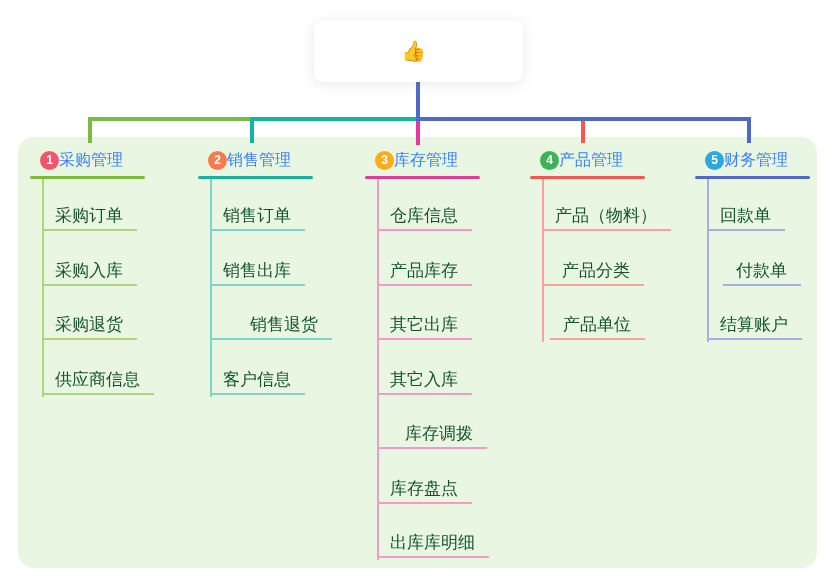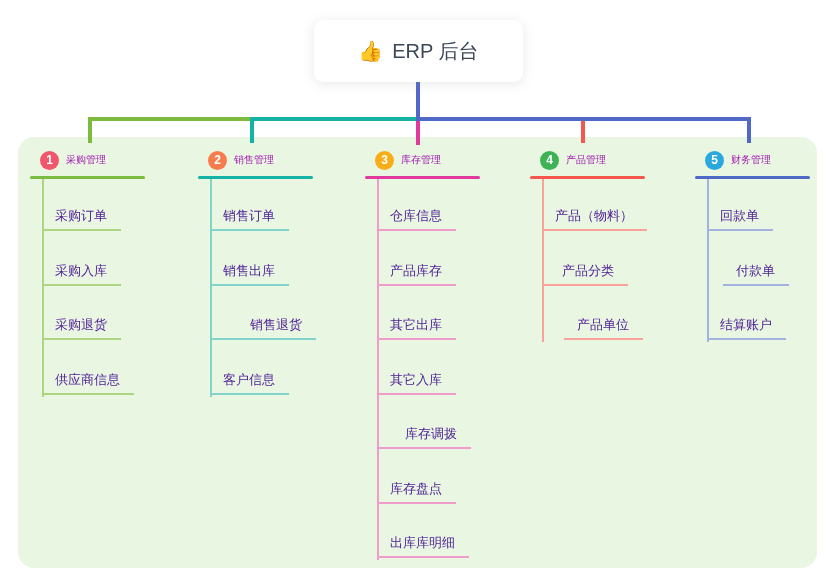--- a/index.html
+++ b/index.html
@@ -11,24 +11,24 @@
   .root-node{position:absolute;left:314px;top:20px;width:209px;height:62px;
              background:#ffffff;border-radius:9px;
              box-shadow:0 2px 12px rgba(120,130,140,0.18);
              display:flex;align-items:center;justify-content:center;
              font-size:20px;font-weight:500;color:#3b4656;cursor:pointer;}
   .root-node .emoji{margin-right:9px;font-size:20px;}
   .branch-header{position:absolute;height:22px;display:flex;align-items:center;cursor:pointer;}
   .badge{width:19px;height:19px;border-radius:50%;color:#ffffff;font-size:12px;
          font-weight:bold;display:flex;align-items:center;justify-content:center;
          flex:0 0 19px;}
-  .branch-label{margin-left:7px;font-size:10px;font-weight:500;color:#a21caf;white-space:nowrap;}
+  .branch-label{font-size:16px;font-weight:500;color:#3b82f6;white-space:nowrap;}
   .branch-underline{position:absolute;height:3px;border-radius:2px;}
   .vline{position:absolute;width:2px;}
-  .child{position:absolute;font-size:13px;color:#4c1d95;line-height:18px;
+  .child{position:absolute;font-size:17px;color:#14532d;line-height:18px;
          padding:0 14px 4px 13px;border-bottom:2px solid transparent;
          white-space:nowrap;cursor:pointer;}
 </style>
 </head>
 <body>
 
 <div id="canvas">
   <div class="panel"></div>
   <div id="lines">
       <div class="line" style="left: 415.5px; top: 82px; width: 4px; height: 39px; background: rgb(81, 104, 200);"></div>
@@ -76,28 +76,27 @@
       <div class="child" style="left: 377px; top: 479.5px; border-bottom-color: rgb(240, 156, 203);">库存盘点</div>
       <div class="child" style="left: 377px; top: 534px; border-bottom-color: rgb(240, 156, 203);">出库库明细</div>
       <div class="branch-header" style="left: 540px; top: 149px;">
         <span class="badge" style="background: rgb(62, 179, 86);">4</span>
         <span class="branch-label">产品管理</span>
       </div>
       <div class="branch-underline" style="left: 530px; top: 176px; width: 115px; background: rgb(245, 86, 78);"></div>
       <div class="vline" style="left: 542px; top: 179px; height: 163px; background: rgb(249, 162, 155);"></div>
       <div class="child" style="left: 542px; top: 207px; border-bottom-color: rgb(249, 162, 155);">产品（物料）</div>
       <div class="child" style="left: 542px; top: 261.5px; border-bottom-color: rgb(249, 162, 155); padding-left: 20px;">产品分类</div>
-      <div class="child" style="left: 564px; top: 316px; border-bottom-color: rgb(249, 162, 155);">产品单位</div>
+      <div class="child" style="left: 550px; top: 316px; border-bottom-color: rgb(249, 162, 155);">产品单位</div>
       <div class="branch-header" style="left: 705px; top: 149px;">
         <span class="badge" style="background: rgb(44, 168, 224);">5</span>
         <span class="branch-label">财务管理</span>
       </div>
       <div class="branch-underline" style="left: 695px; top: 176px; width: 115px; background: rgb(80, 104, 198);"></div>
       <div class="vline" style="left: 707px; top: 179px; height: 163px; background: rgb(164, 178, 226);"></div>
       <div class="child" style="left: 707px; top: 207px; border-bottom-color: rgb(164, 178, 226);">回款单</div>
       <div class="child" style="left: 707px; top: 261.5px; border-bottom-color: rgb(164, 178, 226); margin-left: 16px;">付款单</div>
       <div class="child" style="left: 707px; top: 316px; border-bottom-color: rgb(164, 178, 226);">结算账户</div>
     </div>
   <div class="root-node">
     <span class="emoji">👍</span>
-    <span>ERP 后台</span>
   </div>
 </div>
 
 </body></html>

